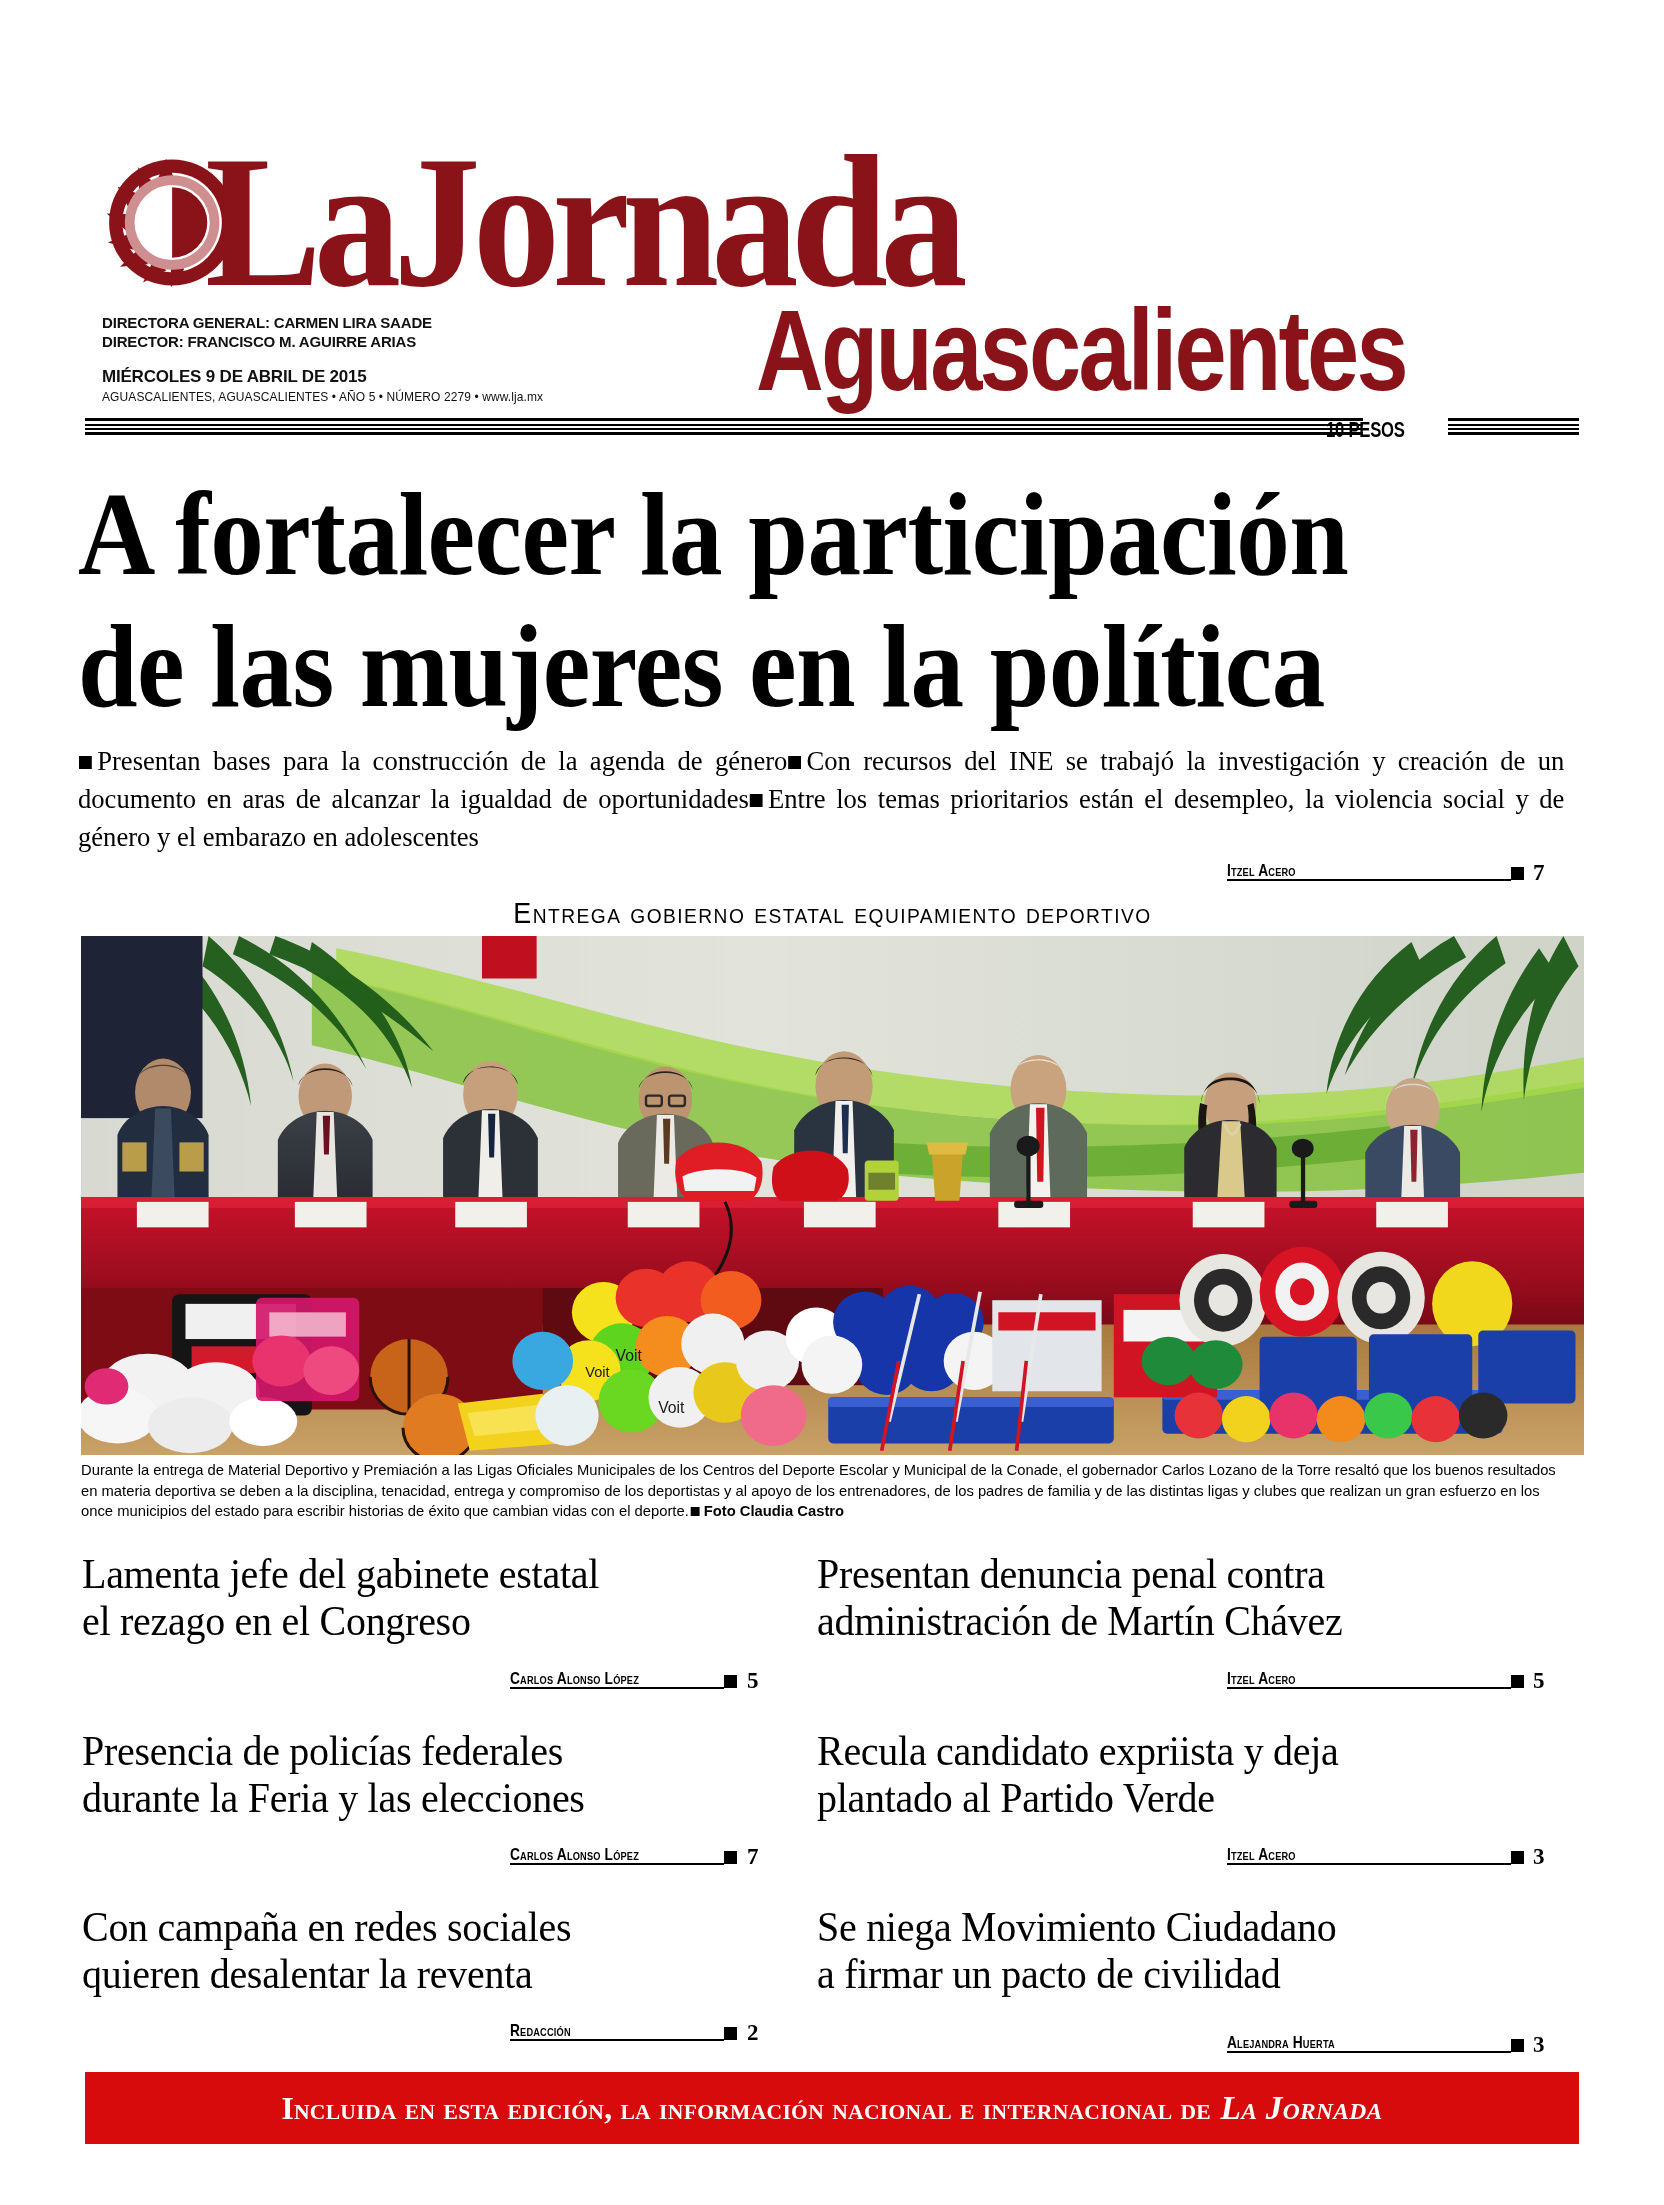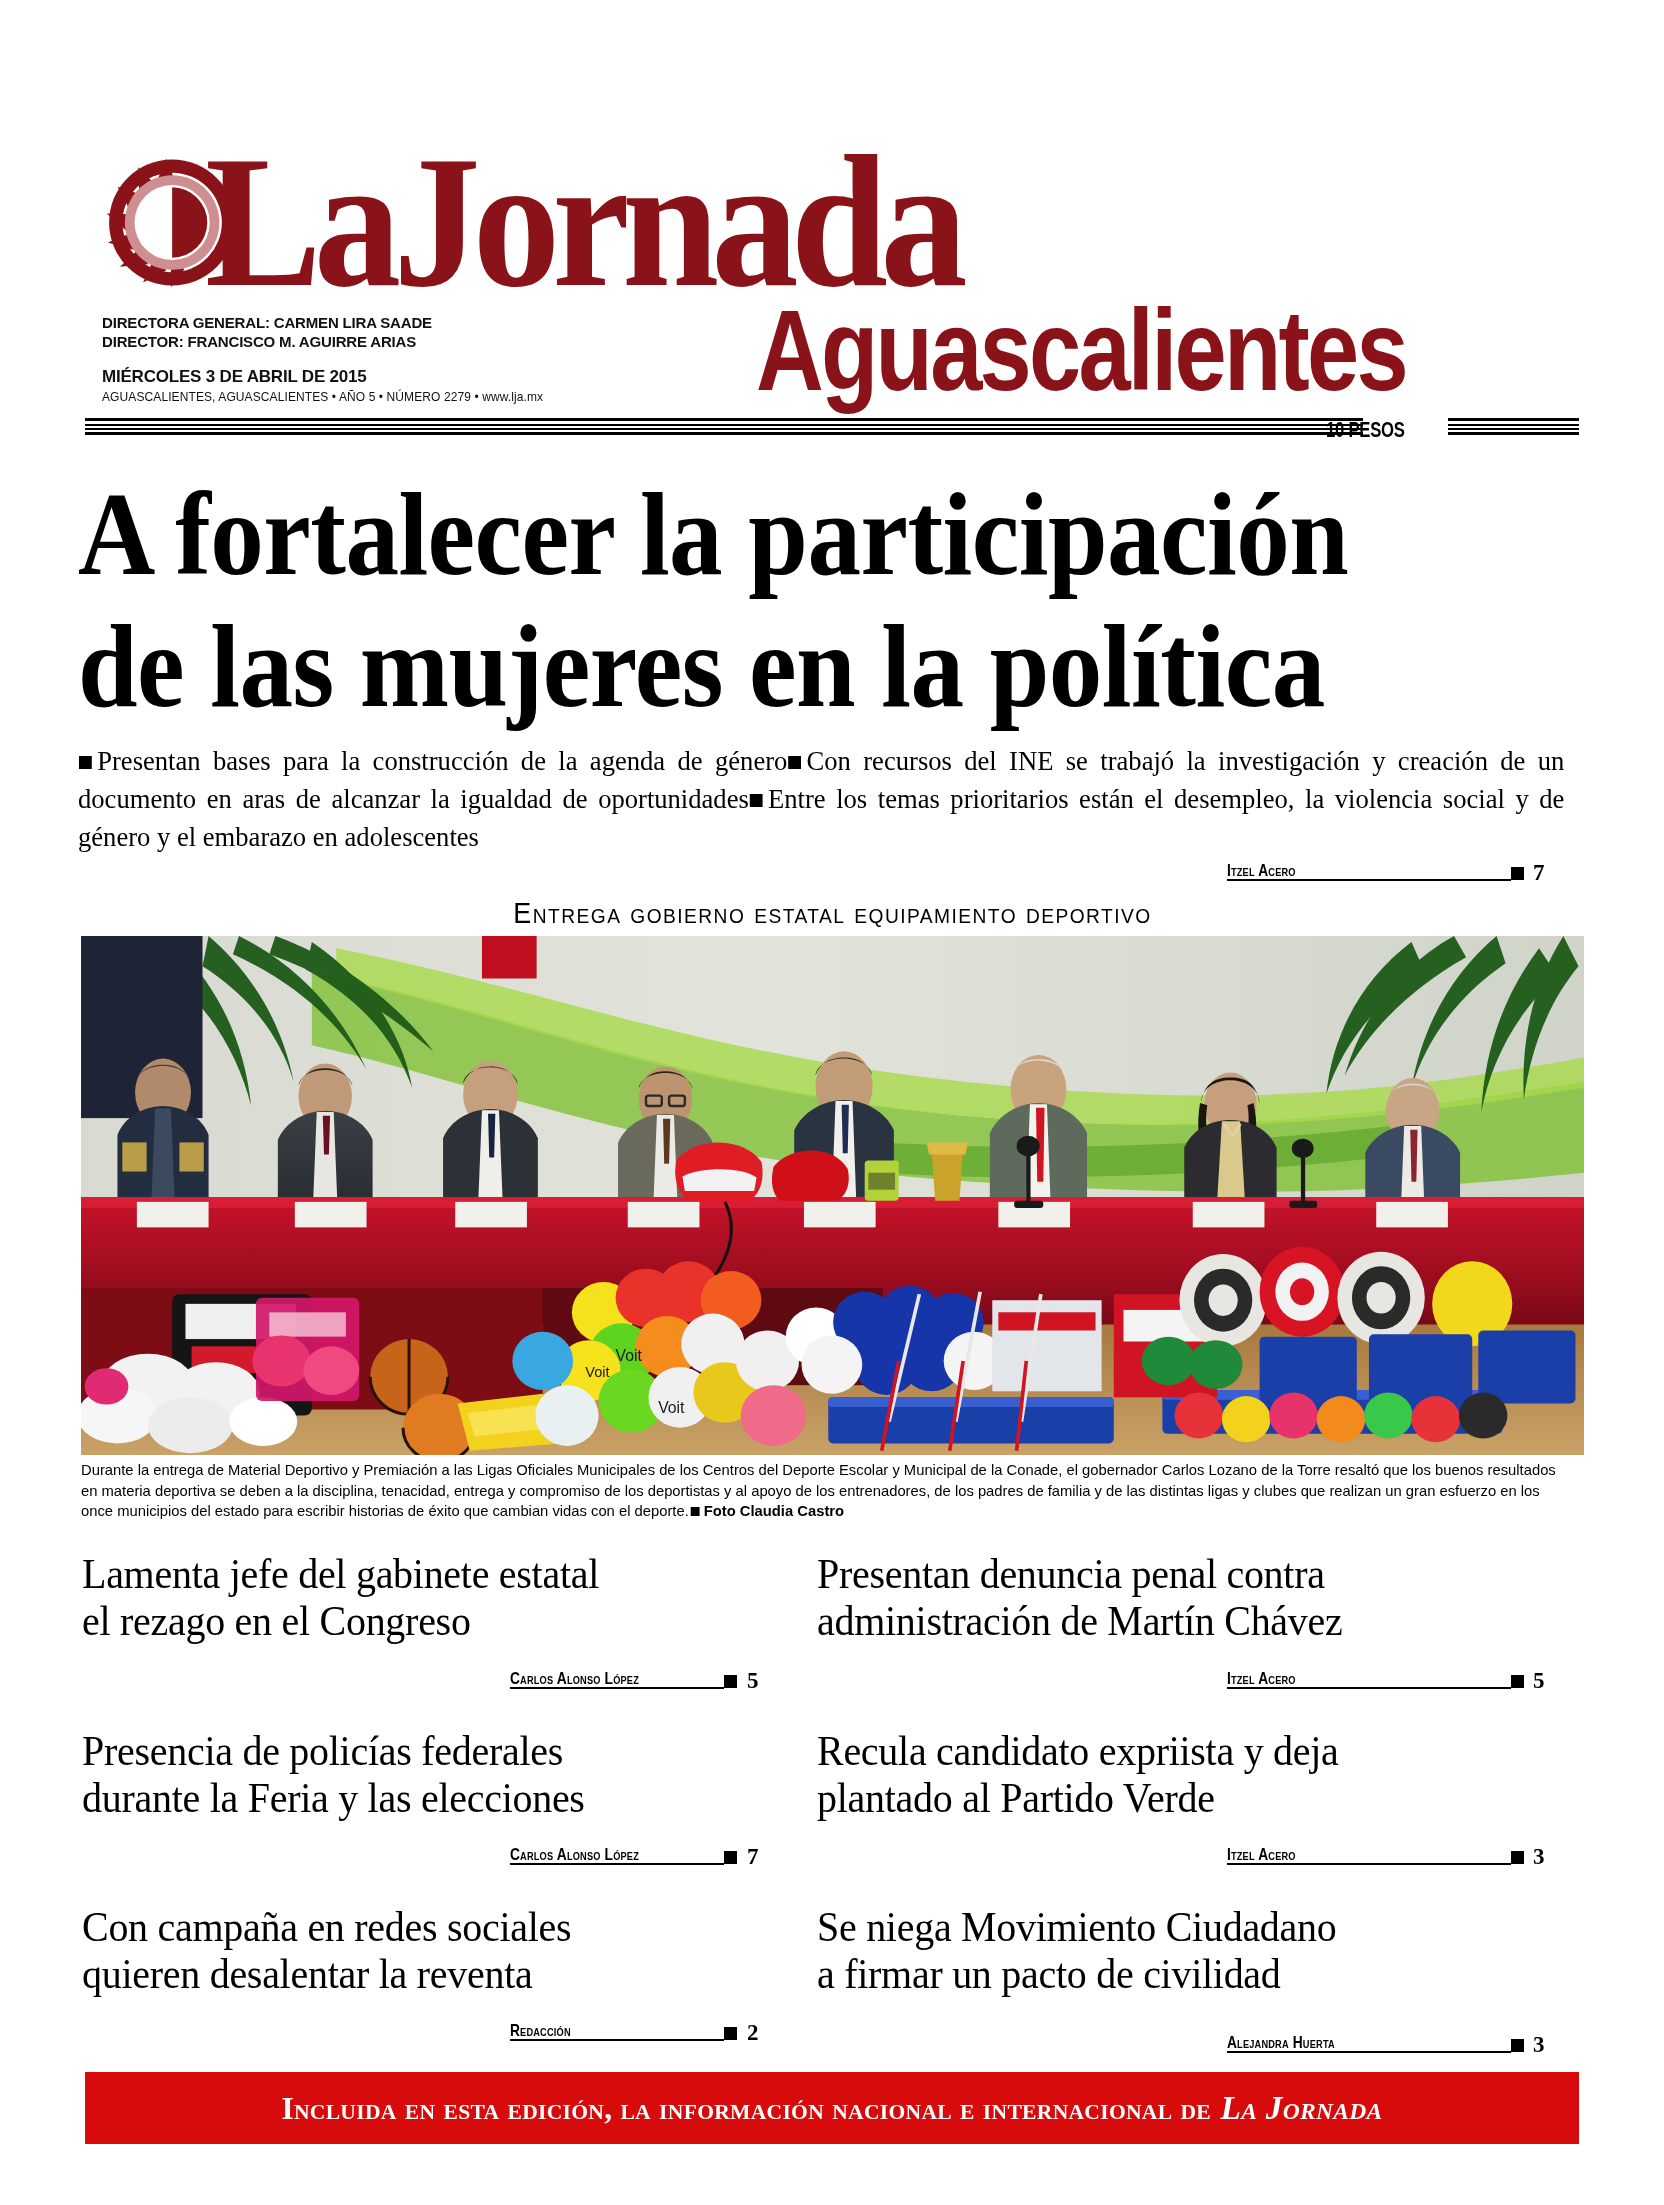--- a/index.html
+++ b/index.html
@@ -370,21 +370,21 @@
     </div>
 
     <div class="wordmark-jornada">LaJornada</div>
     <div class="wordmark-agua">Aguascalientes</div>
 
     <div class="credits">
       <div>DIRECTORA GENERAL: CARMEN LIRA SAADE</div>
       <div>DIRECTOR: FRANCISCO M. AGUIRRE ARIAS</div>
     </div>
 
-    <div class="issue-date">MIÉRCOLES 3 DE ABRIL DE 2015</div>
+    <div class="issue-date">MIÉRCOLES 9 DE ABRIL DE 2015</div>
     <div class="issue-meta">AGUASCALIENTES, AGUASCALIENTES • AÑO 5 • NÚMERO 2279 • www.lja.mx</div>
 
     <div class="rules-band">
       <div class="rules-left">
         <div class="rl t1"></div>
         <div class="rl gap1"></div>
         <div class="rl t2"></div>
         <div class="rl gap2"></div>
         <div class="rl t2"></div>
         <div class="rl gap2"></div>

